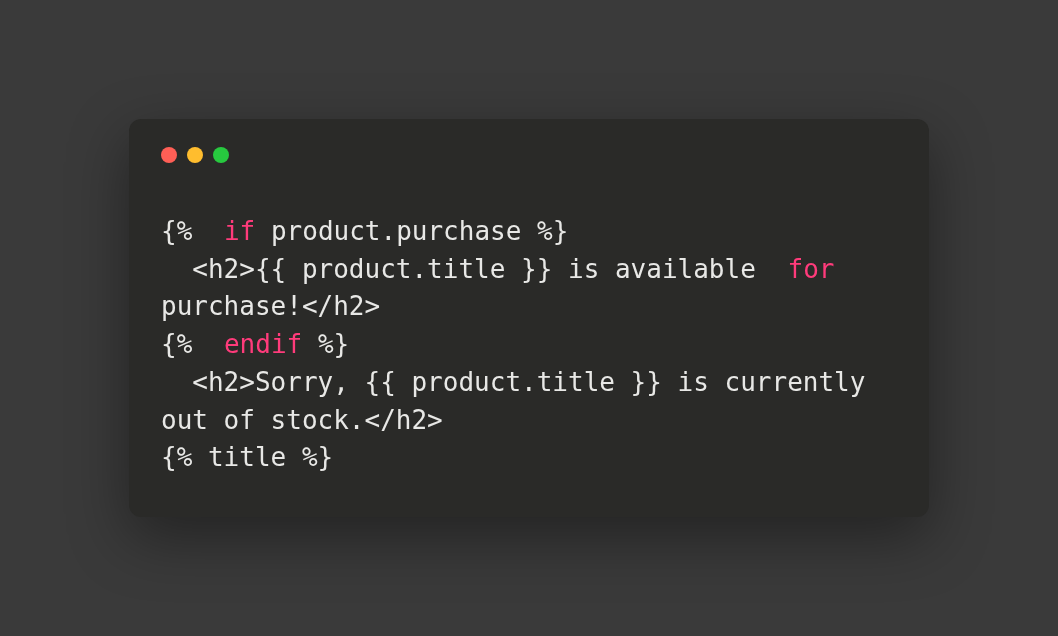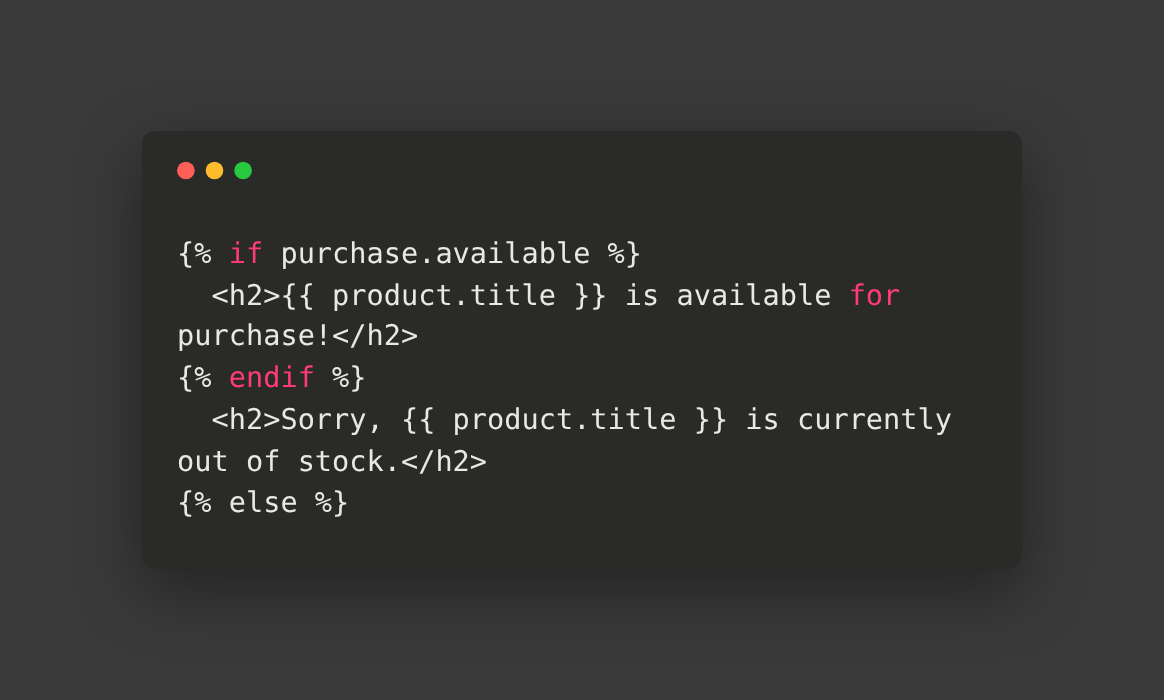--- a/index.html
+++ b/index.html
@@ -39,29 +39,30 @@
     .code {
       font-size: 26px;
       line-height: 1.45;
       color: #e8e8e6;
       white-space: pre-wrap;
       word-wrap: break-word;
       font-family: 'SF Mono', 'Monaco', 'Menlo', 'Consolas', monospace;
     }
     .keyword {
       color: #ff3b7b;
+      margin-left: 16px;
     }
   </style>
 </head>
 <body>
 
 <div class="window">
   <div class="traffic-lights">
     <div class="light red"></div>
     <div class="light yellow"></div>
     <div class="light green"></div>
   </div>
-  <div class="code"><span>{% </span><span class="keyword">if</span><span> purchase.available %}</span>
+  <div class="code"><span>{% </span><span class="keyword">if</span><span> product.purchase %}</span>
 <span>  &lt;h2&gt;{{ product.title }} is available </span><span class="keyword">for</span><span> purchase!&lt;/h2&gt;</span>
 <span>{% </span><span class="keyword">endif</span><span> %}</span>
 <span>  &lt;h2&gt;Sorry, {{ product.title }} is currently out of stock.&lt;/h2&gt;</span>
-<span>{% else %}</span></div>
+<span>{% title %}</span></div>
 </div>
 
 </body></html>

